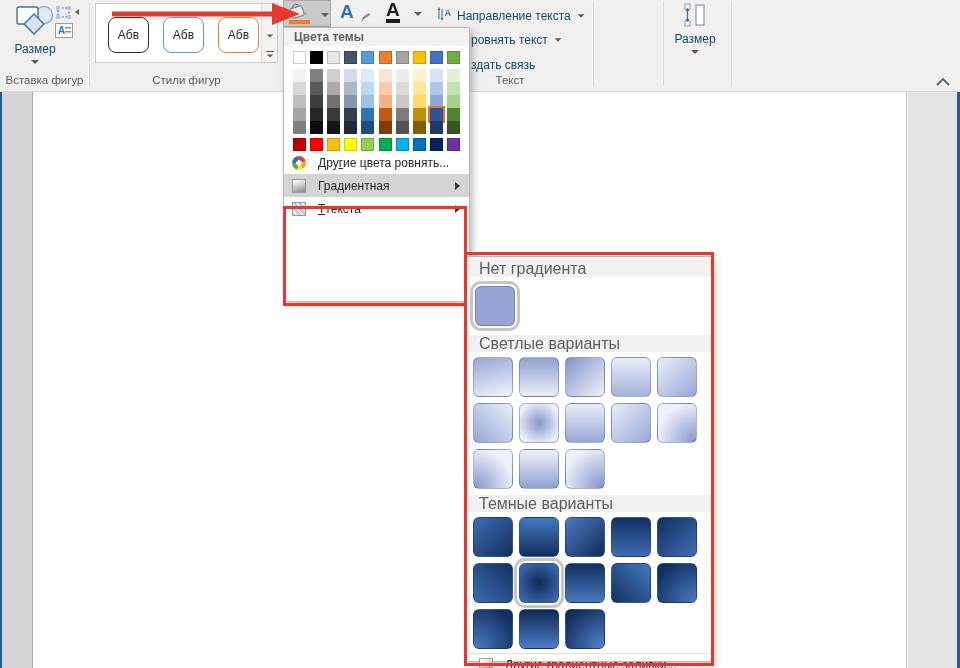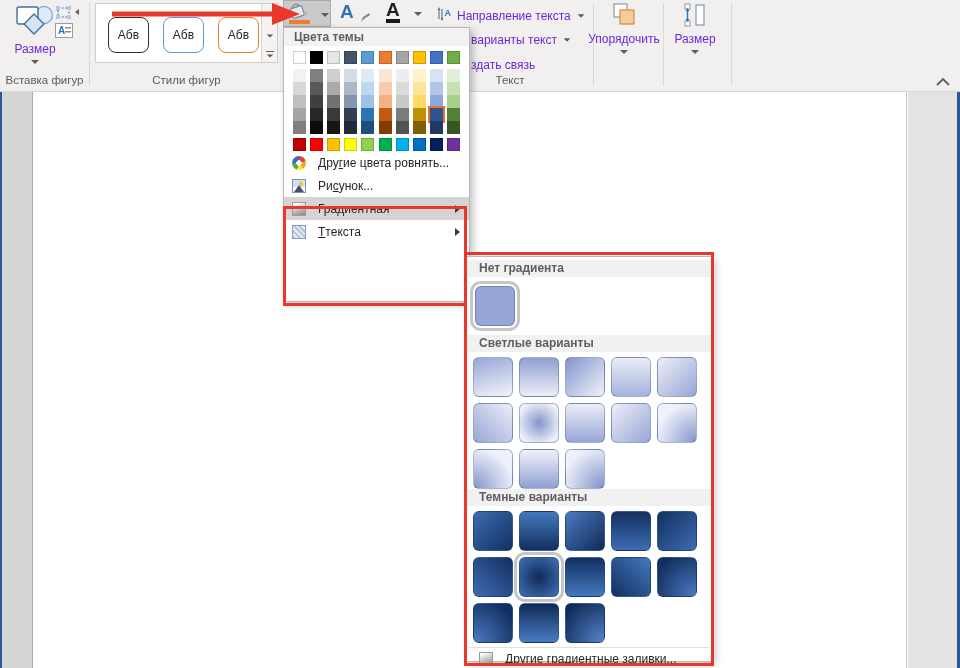--- a/index.html
+++ b/index.html
@@ -5,21 +5,21 @@
   * { margin:0; padding:0; box-sizing:border-box; }
   html,body { width:960px; height:668px; }
   body { font-family:"Liberation Sans","DejaVu Sans",sans-serif; background:#fff; overflow:hidden; }
   #screen { position:relative; width:960px; height:668px; background:#fff; overflow:hidden; }
   .abs { position:absolute; }
 
   
   .ribbon { left:0; top:0; width:960px; height:92px; background:#F1F0EF; border-bottom:1px solid #D8D5D2; }
   .grp-sep { top:3px; width:1px; height:83px; background:#DBD9D7; }
   .grp-label { top:74px; font-size:11.5px; color:#5D5B58; text-align:center; }
-  .ribbon-label { font-size:12px; color:#6d28d9; }
+  .ribbon-label { font-size:12px; color:#0c4a6e; }
   .caret { width:0; height:0; border-left:4px solid transparent; border-right:4px solid transparent; border-top:4px solid #5F5E5C; }
   .big-btn { text-align:center; }
 
   
   .gallery { left:95px; top:3px; width:183px; height:60px; background:#fff; border:1px solid #CFCDCB; }
   .thumb { position:absolute; top:13px; width:41px; height:36px; border-radius:8px; background:#fff; display:flex; align-items:center; justify-content:center; font-size:12px; color:#262626; }
   .gal-strip { position:absolute; right:0; top:0; width:16px; height:58px; border-left:1px solid #D8D6D4; background:#F4F3F2; }
   .gal-btn { position:absolute; left:1px; width:14px; height:16px; display:flex; align-items:center; justify-content:center; flex-direction:column; }
   .gal-btn .bar { width:8px; height:1.5px; background:#5F5E5C; margin-bottom:1.5px; }
 
@@ -55,21 +55,21 @@
       radial-gradient(circle at 50% 50%, #fff 0 2.5px, rgba(255,255,255,0) 3px),
       conic-gradient(#D64541 0 20%, #F5A623 20% 40%, #F8E71C 40% 55%, #5BA84C 55% 75%, #3F6BB5 75% 100%); }
   .icon-pic { background:linear-gradient(180deg,#CFE2F3 55%,#FFFFFF 55%); border:1px solid #7F93AC; position:relative; overflow:hidden; }
   .icon-pic .mnt { position:absolute; left:1px; bottom:0; width:0; height:0; border-left:5px solid transparent; border-right:5px solid transparent; border-bottom:7px solid #44546A; }
   .icon-pic .sun { position:absolute; right:2px; top:2px; width:4px; height:4px; border-radius:50%; background:#FFC000; }
   .icon-grad { background:linear-gradient(160deg,#FDFDFD 10%,#8C8C8C 95%); border:1px solid #9B9B9B; }
   .icon-tex { border:1px solid #8D9BB5; background:repeating-linear-gradient(45deg,#B9C5D9 0 2px,#E9EDF5 2px 4px); }
 
   
   #grad-menu { left:466px; top:256px; width:246px; height:406px; z-index:20; }
-  .gm-head { height:17px; background:#F1F1F1; font-size:12px; font-weight:bold; color:#5E5E5E; line-height:17px; padding-left:12px; }
+  .gm-head { height:17px; background:#F1F1F1; font-size:16px; font-weight:normal; color:#5E5E5E; line-height:17px; padding-left:12px; }
   .gswatch { width:40px; height:40px; border-radius:6px; border:1px solid rgba(47,68,112,.35); }
   .sel-frame { outline:3px solid #C6C6C6; outline-offset:2px; }
   .ggrid { display:flex; flex-wrap:wrap; gap:6px; padding-left:6px; margin-top:5px; }
   .gm-sep { height:1px; background:#E0E0E0; margin:4px 2px 0 2px; }
   .gm-more { display:flex; align-items:center; padding:4px 0 0 12px; font-size:12px; color:#262626; }
   .gm-more .mi-icon { width:14px; height:14px; margin-right:12px; }
 
   
   .redbox { border:3px solid #E8382D; background:transparent; pointer-events:none; }
   #redbox1 { left:283px; top:206px; width:184px; height:100px; z-index:12; }
@@ -168,38 +168,28 @@
           <path d="M3 3 L3 13 M6 3 L6 13" stroke="#41719C" stroke-width="1.1"></path>
           <path d="M3 1 L1.6 4 L4.4 4 Z" fill="#41719C"></path>
             <path d="M6 15 L4.6 12 L7.4 12 Z" fill="#41719C"></path>
           <text x="8.5" y="10" font-size="9" font-weight="bold" fill="#41719C" font-family="Liberation Sans,sans-serif">A</text>
         </svg>
       </span>
       <span class="ribbon-label" style="margin-left:4px">Направление текста</span>
       <div class="caret" style="margin-left:6px;transform:scale(.85)"></div>
     </div>
     <div class="abs" style="left:471px;top:33px;display:flex;align-items:center">
-      <span class="ribbon-label">варианты текст</span>
+      <span class="ribbon-label">ровнять текст</span>
       <div class="caret" style="margin-left:6px;transform:scale(.85)"></div>
     </div>
     <div class="abs" style="left:471px;top:55px">
       <span class="ribbon-label">здать связь</span>
     </div>
     <div class="abs grp-label" style="left:440px;width:140px">Текст</div>
 
-    <div class="abs big-btn" style="left:588px;top:2px;width:72px;height:66px">
-      <span>
-        <svg width="26" height="26" viewBox="0 0 26 26">
-          <rect x="3" y="2" width="13" height="13" fill="#FFFFFF" stroke="#8A98A8" stroke-width="1.2"></rect>
-          <rect x="9" y="8" width="14" height="14" fill="#F5CB9C" stroke="#D88A3F" stroke-width="1.2"></rect>
-        </svg>
-      </span>
-      <div class="ribbon-label">Упорядочить</div>
-      <div class="caret" style="margin:4px auto 0"></div>
-    </div>
     <div class="abs big-btn" style="left:664px;top:2px;width:62px;height:66px">
       <span>
         <svg width="26" height="26" viewBox="0 0 26 26">
           <rect x="14" y="3" width="8" height="20" fill="#FFFFFF" stroke="#8A98A8" stroke-width="1.2"></rect>
           <rect x="3" y="2" width="5" height="5" fill="#fff" stroke="#8A98A8"></rect>
           <rect x="3" y="19" width="5" height="5" fill="#fff" stroke="#8A98A8"></rect>
           <path d="M5.5 8 L5.5 18" stroke="#2E74B5" stroke-width="1.4"></path>
           <path d="M5.5 6 L3.5 9 L7.5 9 Z" fill="#2E74B5"></path>
             <path d="M5.5 20 L3.5 17 L7.5 17 Z" fill="#2E74B5"></path>
         </svg>
@@ -306,27 +296,20 @@
         <div class="sw" style="background: rgb(0, 176, 80);"></div>
         <div class="sw" style="background: rgb(0, 176, 240);"></div>
         <div class="sw" style="background: rgb(0, 112, 192);"></div>
         <div class="sw" style="background: rgb(0, 32, 96);"></div>
         <div class="sw" style="background: rgb(112, 48, 160);"></div>
       </div>
 
     <div class="menu-item">
       <span class="mi-icon icon-wheel"></span>
       <span><span>Дру</span><span class="accel">г</span><span>ие цвета ровнять...</span></span>
-    </div>
-    <div class="menu-item">
-      <span class="mi-icon icon-pic">
-          <span class="mnt"></span>
-          <span class="sun"></span>
-        </span>
-      <span><span>Ри</span><span class="accel">с</span><span>унок...</span></span>
     </div>
     <div class="menu-item hl">
       <span class="mi-icon icon-grad"></span>
       <span><span>Градиентная</span><span class="accel"></span><span></span></span>
       <span class="sub-arrow"></span>
     </div>
     <div class="menu-item">
       <span class="mi-icon icon-tex"></span>
       <span><span></span><span class="accel">Т</span><span>текста</span></span>
       <span class="sub-arrow"></span>
@@ -345,21 +328,21 @@
         <div class="gswatch" style="background: linear-gradient(315deg, rgb(151, 166, 215), rgb(236, 239, 248));"></div>
         <div class="gswatch" style="background: linear-gradient(45deg, rgb(151, 166, 215), rgb(236, 239, 248));"></div>
         <div class="gswatch" style="background: radial-gradient(circle, rgb(131, 149, 204) 0%, rgb(236, 239, 248) 80%);"></div>
         <div class="gswatch" style="background: linear-gradient(0deg, rgb(151, 166, 215), rgb(236, 239, 248));"></div>
         <div class="gswatch" style="background: linear-gradient(135deg, rgb(236, 239, 248), rgb(151, 166, 215));"></div>
         <div class="gswatch" style="background: radial-gradient(circle at 100% 100%, rgb(131, 149, 204), rgb(239, 241, 250) 75%);"></div>
         <div class="gswatch" style="background: radial-gradient(circle at 0% 100%, rgb(131, 149, 204), rgb(239, 241, 250) 75%);"></div>
         <div class="gswatch" style="background: linear-gradient(0deg, rgb(143, 160, 210), rgb(240, 242, 250));"></div>
         <div class="gswatch" style="background: radial-gradient(circle at 100% 100%, rgb(126, 145, 201), rgb(240, 242, 250) 80%);"></div>
       </div>
-    <div class="gm-head" style="">Темные варианты</div>
+    <div class="gm-head" style="margin-top:6px">Темные варианты</div>
     <div class="ggrid" id="dark-grid">
         <div class="gswatch" style="background: linear-gradient(135deg, rgb(62, 108, 179), rgb(18, 48, 95));"></div>
         <div class="gswatch" style="background: linear-gradient(rgb(68, 120, 190), rgb(18, 48, 95));"></div>
         <div class="gswatch" style="background: linear-gradient(135deg, rgb(76, 123, 196), rgb(15, 42, 86));"></div>
         <div class="gswatch" style="background: linear-gradient(0deg, rgb(62, 108, 179), rgb(18, 48, 95));"></div>
         <div class="gswatch" style="background: linear-gradient(315deg, rgb(62, 108, 179), rgb(18, 48, 95));"></div>
         <div class="gswatch" style="background: linear-gradient(45deg, rgb(62, 108, 179), rgb(18, 48, 95));"></div>
         <div class="gswatch sel-frame" style="background: radial-gradient(circle, rgb(15, 42, 86) 0%, rgb(62, 108, 179) 95%);"></div>
         <div class="gswatch" style="background: linear-gradient(0deg, rgb(68, 120, 190), rgb(18, 48, 95));"></div>
         <div class="gswatch" style="background: linear-gradient(225deg, rgb(68, 120, 190), rgb(18, 48, 95));"></div>

